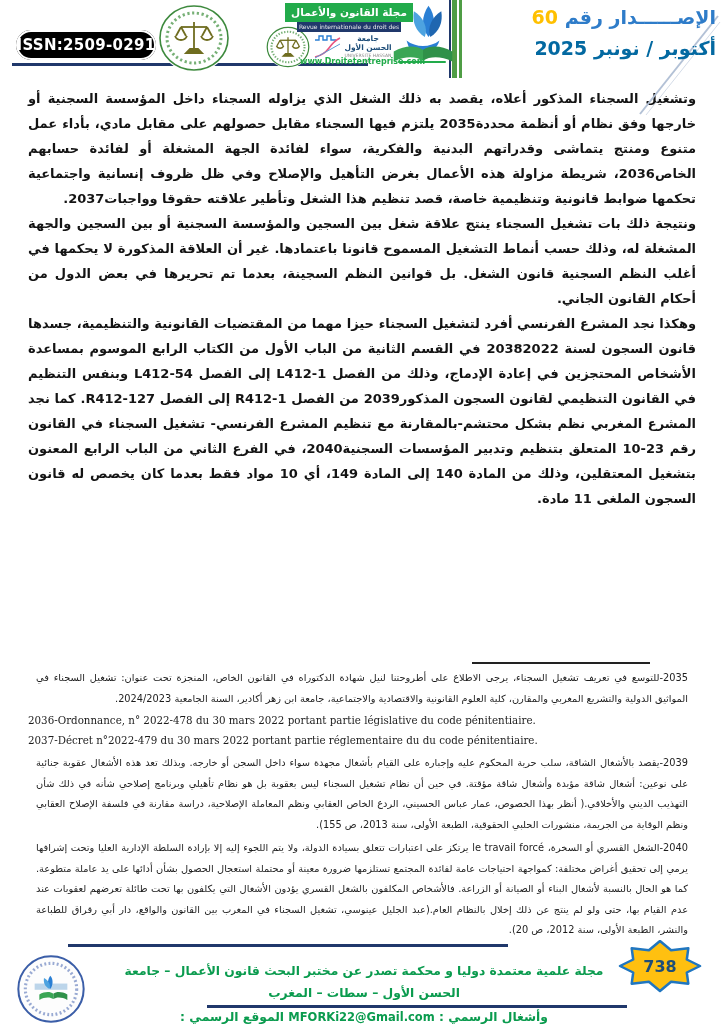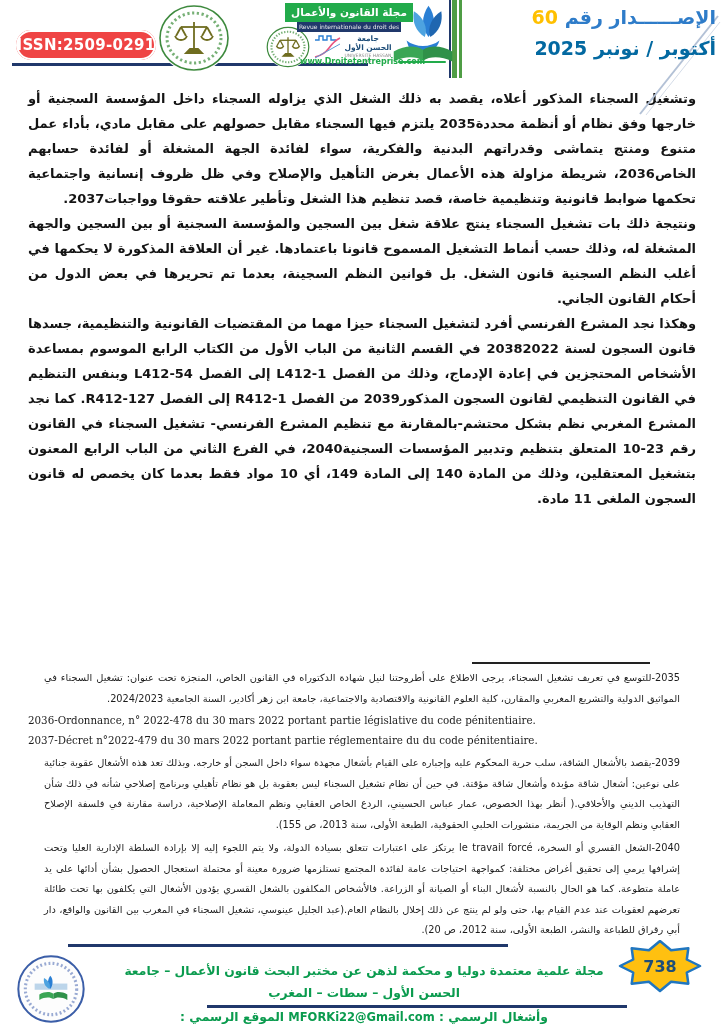--- a/index.html
+++ b/index.html
@@ -2,21 +2,21 @@
 <html lang="ar"><head>
 <meta charset="utf-8">
 <title>Journal Page</title>
 <style>
   html,body{margin:0;padding:0;background:#e8e8e8;}
   .page{position:relative;width:724px;height:1024px;background:#ffffff;overflow:hidden;
         font-family:"DejaVu Sans",sans-serif;color:#111;}
 
   
   .issn-pill{position:absolute;left:16px;top:30px;width:140px;height:30px;border-radius:16px;
-             background:#ef4444;color:#fff;font-weight:bold;font-size:15px;line-height:30px;
+             background:#000000;color:#fff;font-weight:bold;font-size:15px;line-height:30px;
              text-align:center;letter-spacing:.3px;box-shadow:0 0 0 2px #ffffff inset;z-index:3;}
   .header-rule{position:absolute;left:12px;top:63px;width:356px;height:3px;background:#20386b;z-index:1;}
 
   .stamp{position:absolute;border-radius:50%;background:#fff;z-index:2;}
   .stamp svg{display:block;}
 
   .banner{position:absolute;left:285px;top:3px;width:128px;height:19px;background:#22ab4b;
           color:#fff;font-size:10.5px;font-weight:bold;text-align:center;line-height:19px;z-index:2;}
   .revue{position:absolute;left:297px;top:22px;width:104px;height:10px;background:#20386b;color:#eaeaea;
          font-size:6px;line-height:10px;text-align:center;overflow:hidden;z-index:2;}
@@ -37,21 +37,21 @@
 
   
   .body-text{position:absolute;top:86px;left:28px;width:668px;direction:rtl;text-align:justify;
              font-size:13px;line-height:25px;font-weight:bold;color:#141414;}
   .body-text p{margin:0;}
 
   
   .fn-sep{position:absolute;left:472px;top:662px;width:178px;height:1.5px;background:#222;}
   .footnotes{position:absolute;top:668px;left:28px;width:668px;direction:rtl;text-align:justify;
              color:#1c1c1c;}
-  .footnotes p{margin:0 16px 3px;}
+  .footnotes p{margin:0 8px 3px;}
   .fn{font-size:9.8px;line-height:20.5px;font-weight:normal;}
   .fn.ltr{direction:ltr;text-align:left;font-size:10.3px;line-height:15px;margin:4px 0 5px;
           font-family:"DejaVu Serif","Liberation Serif",serif;}
 
   
   .ftr-rule-top{position:absolute;left:68px;top:944px;width:440px;height:3px;background:#20386b;}
   .badge{position:absolute;left:618px;top:940px;z-index:2;}
   .ftr-stamp{position:absolute;left:6px;top:954px;z-index:2;}
   .ftr-text{position:absolute;left:104px;top:960px;width:520px;direction:rtl;text-align:center;
             color:#0a9b4e;font-weight:bold;}
@@ -183,21 +183,21 @@
       <circle cx="45" cy="45" r="33" fill="none" stroke="#6d86c0" stroke-width="4" stroke-dasharray="2.4,3" opacity="0.7"></circle>
       <rect x="24" y="38" width="42" height="8" fill="#bcd5ea"></rect>
       <path d="M30,52 C37,48 44,48 48,51 L48,58 C44,55 37,55 30,59 Z" fill="#3aa655"></path>
       <path d="M66,52 C59,48 52,48 48,51 L48,58 C52,55 59,55 66,59 Z" fill="#2f9149"></path>
       <path d="M44,28 C40,34 40,40 44,45 C48,40 48,32 44,28 Z" fill="#2a7fd4"></path>
       <path d="M36,31 C35,37 37,42 43,45 C45,40 42,34 36,31 Z" fill="#4da3e0"></path>
     </svg>
   </div>
 
   <div class="ftr-text">
-    <div class="ftr-l1">مجلة علمية معتمدة دوليا و محكمة لذهن عن مختبر البحث قانون الأعمال – جامعة الحسن الأول – سطات – المغرب</div>
+    <div class="ftr-l1">مجلة علمية معتمدة دوليا و محكمة تصدر عن مختبر البحث قانون الأعمال – جامعة الحسن الأول – سطات – المغرب</div>
     <div class="ftr-l2">
       <span>وأشغال الرسمي :</span>
       <span class="lat" dir="ltr">MFORKi22@Gmail.com</span>
       <span>الموقع الرسمي :</span>
       
     </div>
   </div>
 
   <div class="ftr-rule-bottom"></div>
 

